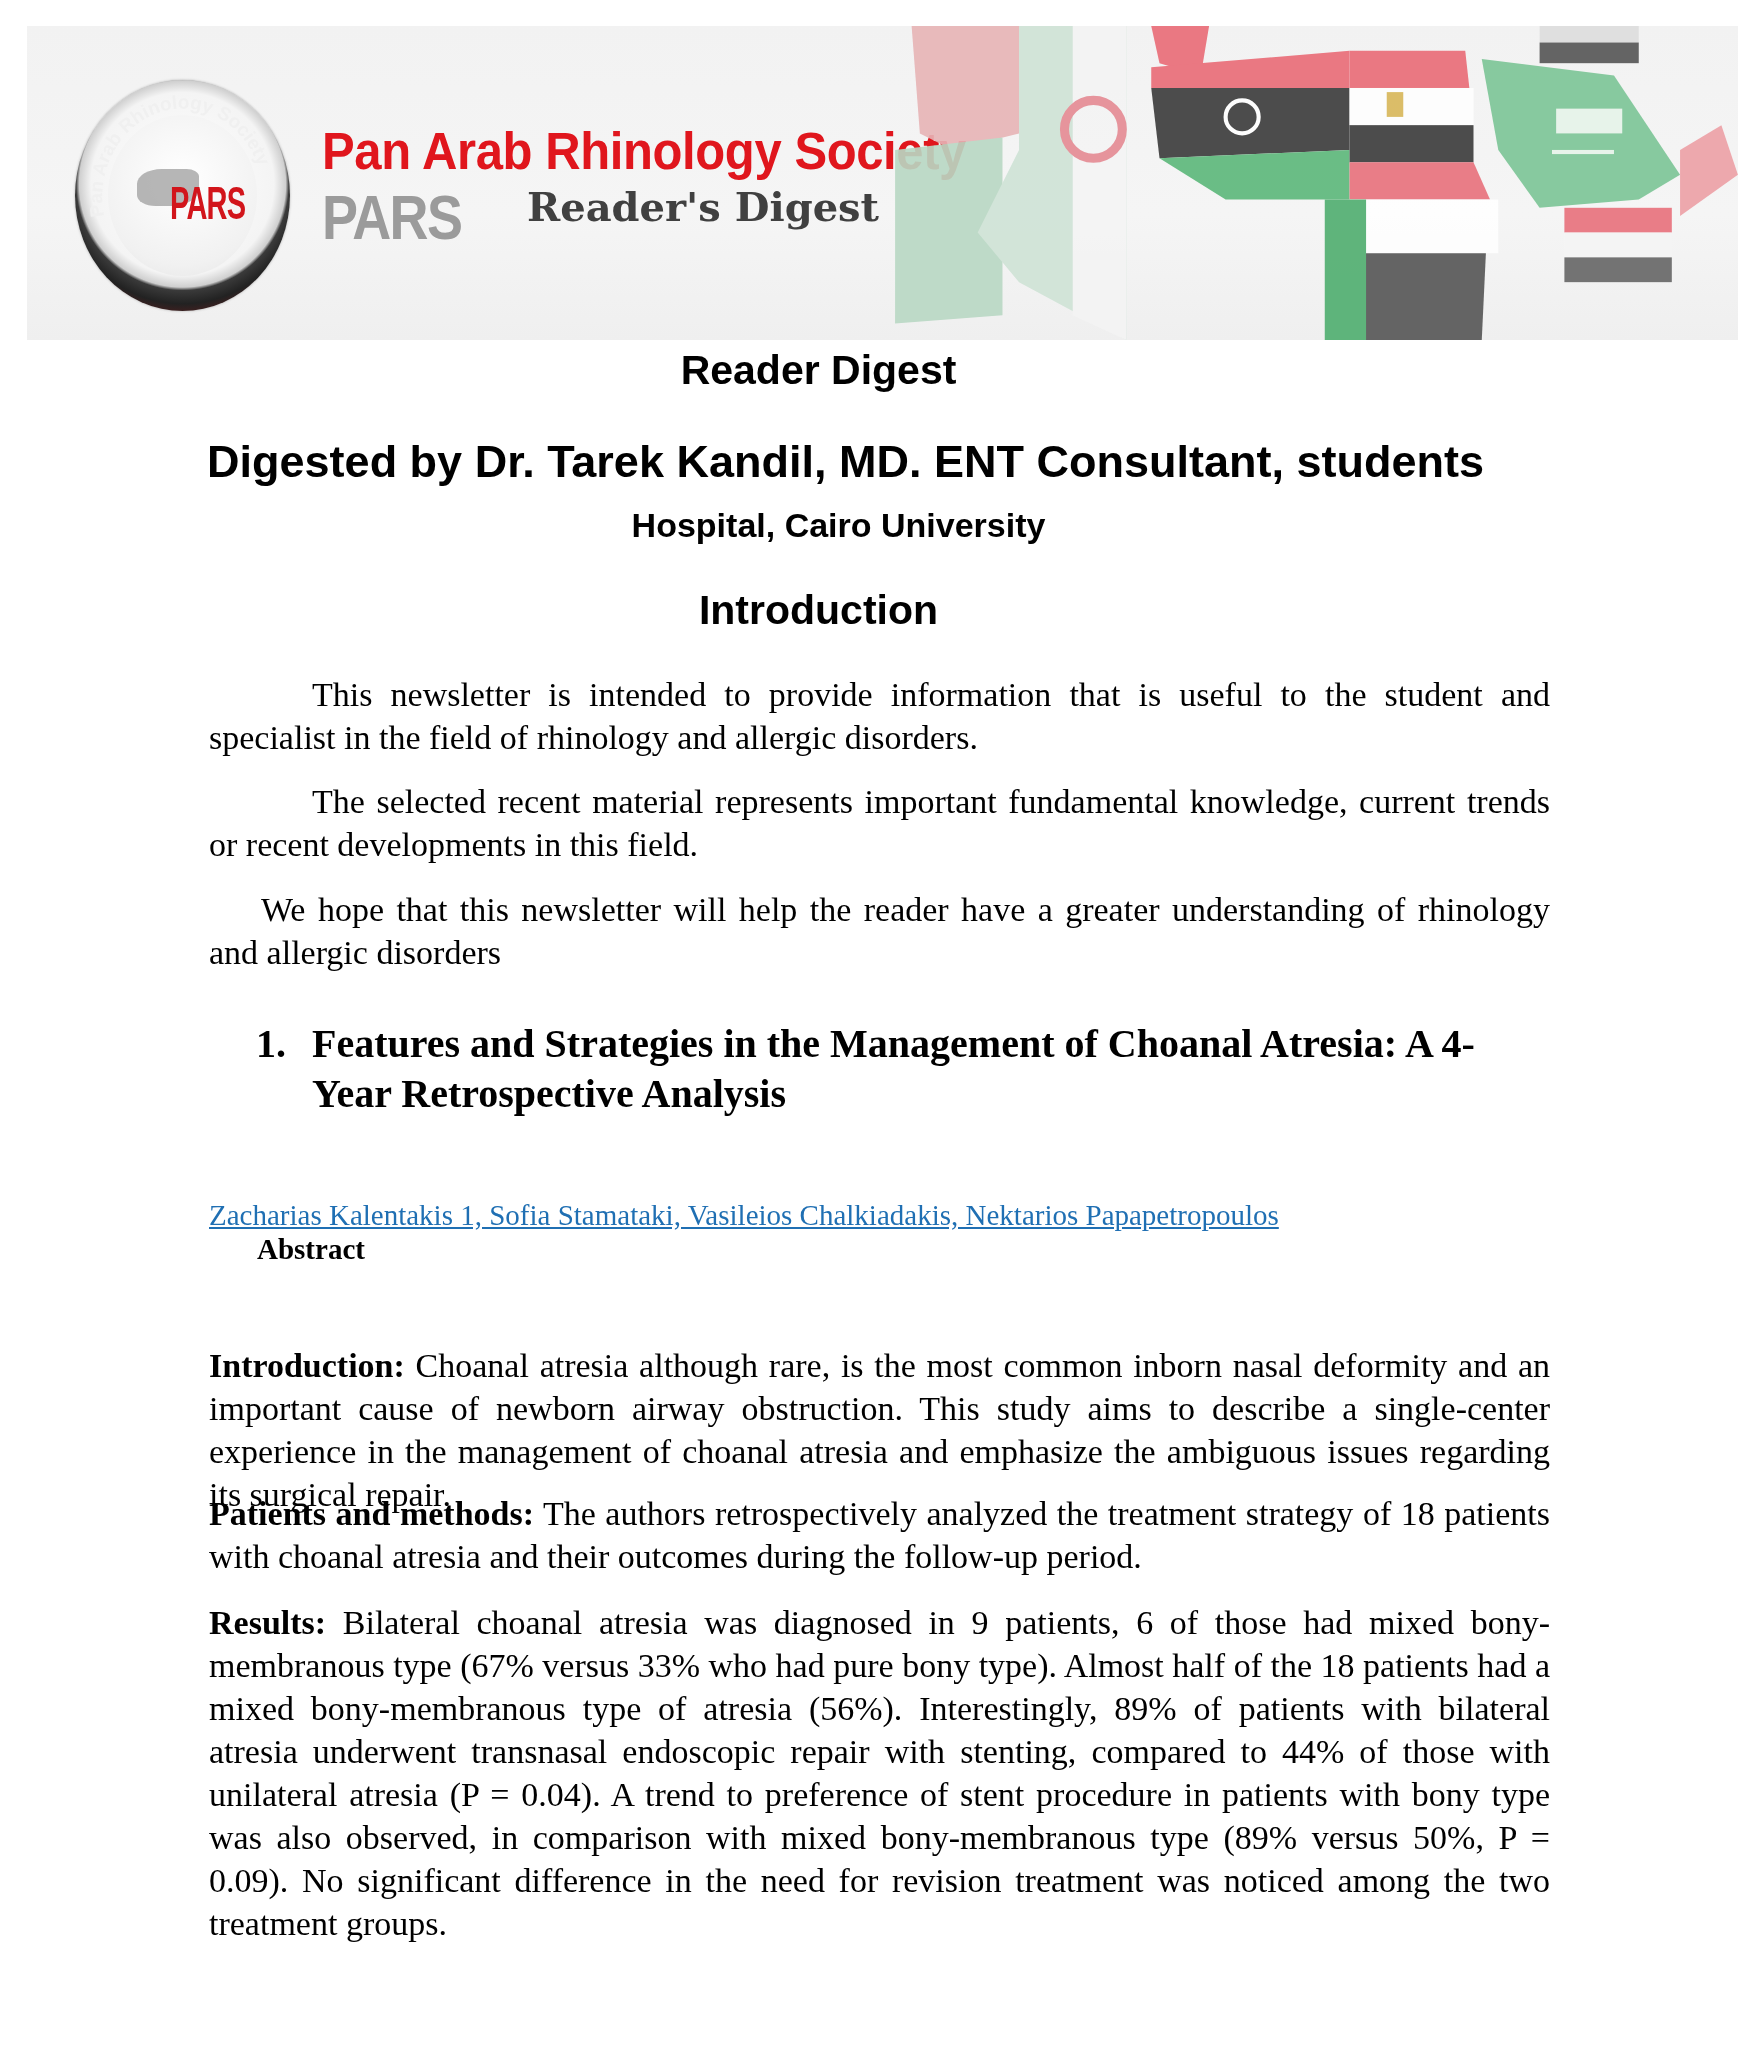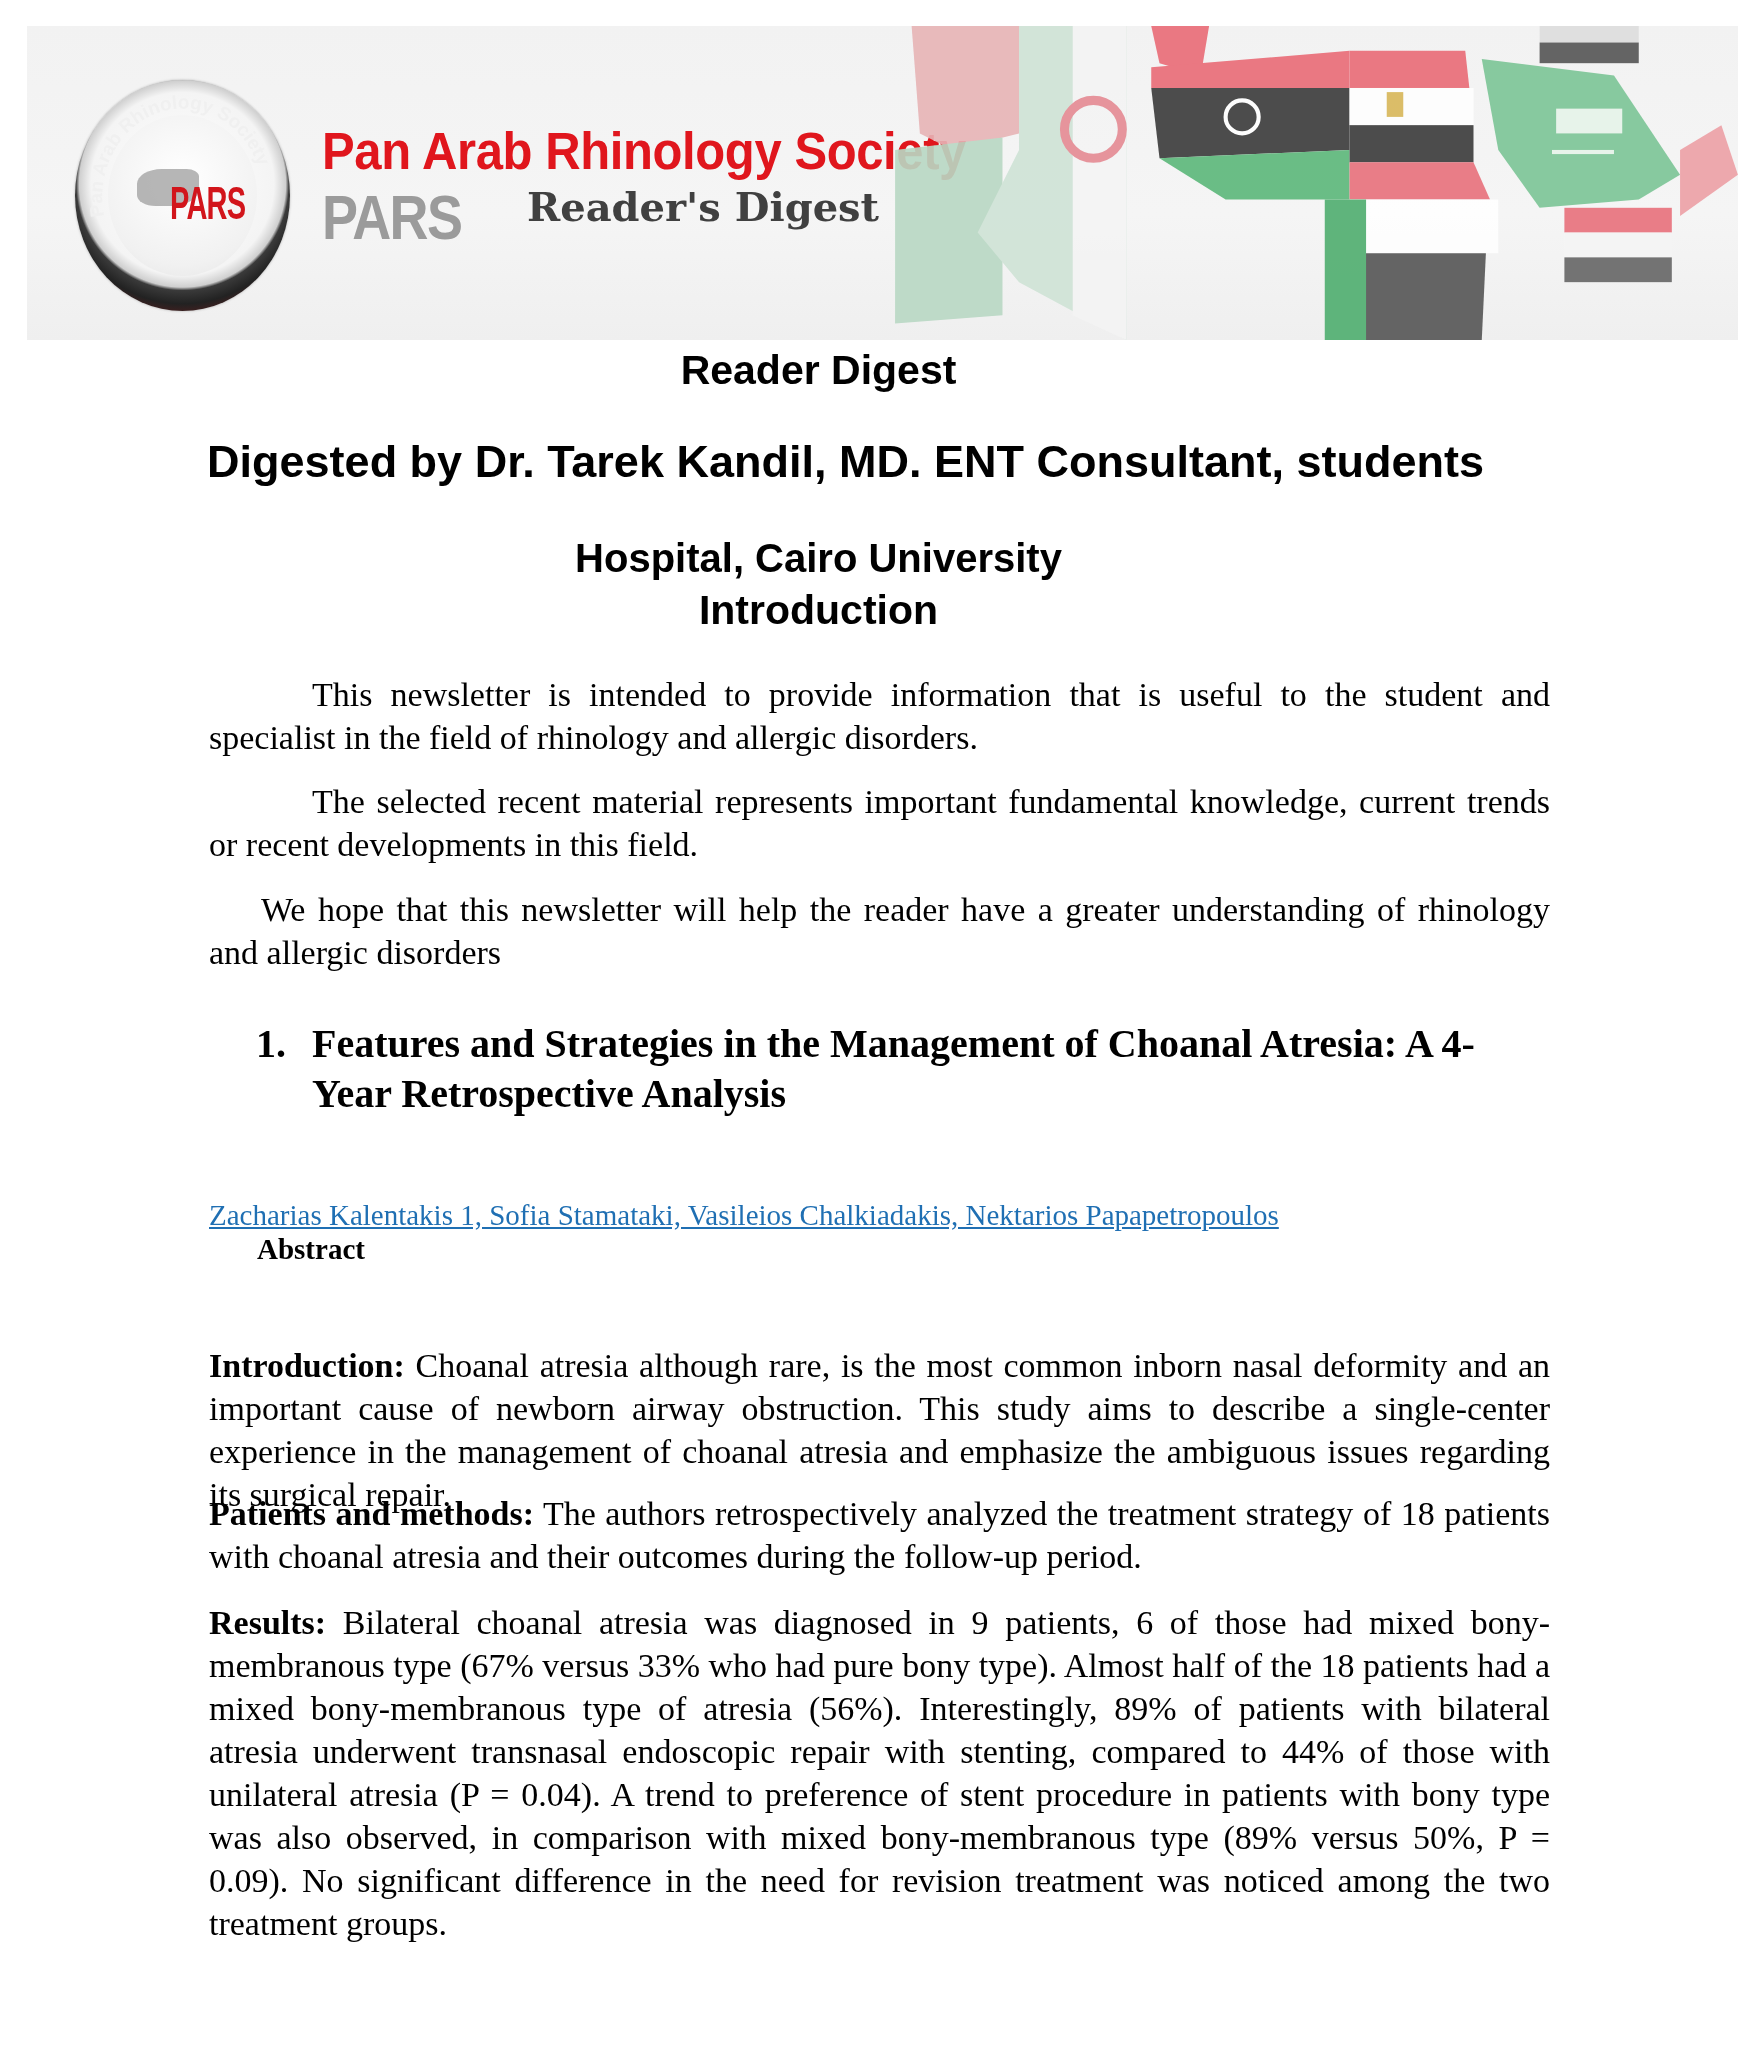--- a/index.html
+++ b/index.html
@@ -19,21 +19,21 @@
   .title-red { position: absolute; left: 295px; top: 96px; font-family: "Liberation Sans", sans-serif; font-weight: 700; font-size: 49px; color: #e0161d; letter-spacing: -0.4px; transform: scaleY(1.05); transform-origin: left top; white-space: nowrap; }
   .title-pars { position: absolute; left: 295px; top: 155px; font-family: "Liberation Sans", sans-serif; font-weight: 700; font-size: 54px; color: #9b9b9b; letter-spacing: -1.7px; transform: scaleY(1.15); transform-origin: left top; white-space: nowrap; }
   .title-digest { position: absolute; left: 500px; top: 157px; font-family: "DejaVu Serif", serif; font-weight: 700; font-size: 40px; color: #404040; white-space: nowrap; }
 
   .map { position: absolute; left: 868px; top: 0; width: 843px; height: 314px; opacity: 0.9; }
 
   
   .center { position: absolute; left: 0; width: 1637px; text-align: center; font-family: "Liberation Sans", sans-serif; font-weight: 700; }
   .h-reader { top: 347px; font-size: 41px; }
   .h-digested { top: 436px; font-size: 45px; padding-left: 27px; }
-  .h-hospital { top: 536px; font-size: 40px; }
+  .h-hospital { top: 506px; font-size: 34px; padding-left: 20px; }
   .h-intro { top: 587px; font-size: 41px; }
 
   
   .col { position: absolute; left: 209px; width: 1341px; font-size: 34px; line-height: 43px; text-align: justify; }
   .col p { margin: 0; }
   .p1 { top: 673px; }
   .p2 { top: 780px; }
   .p3 { top: 888px; }
   .indent { text-indent: 103px; }
   .indent-small { text-indent: 52px; }

